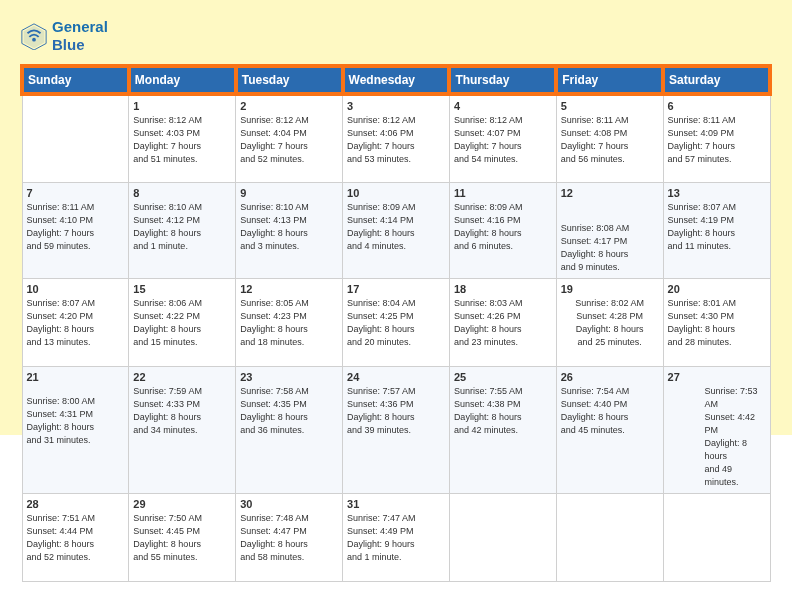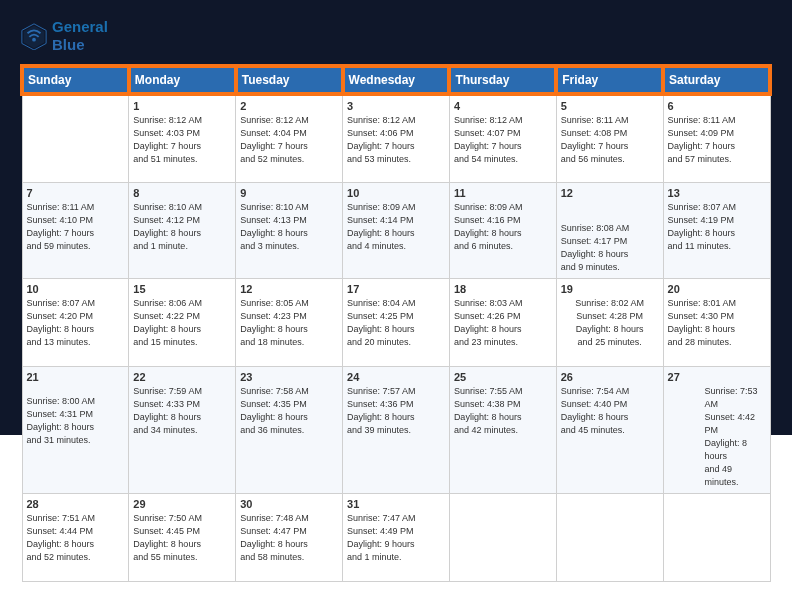--- a/index.html
+++ b/index.html
@@ -7,21 +7,21 @@
       font-family: Arial, sans-serif;
       background: #fff;
       width: 792px;
       height: 612px;
       overflow: hidden;
     }
     .page {
       width: 792px;
       height: 435px;
       padding: 18px 20px 10px 20px;
-      background: #0f172a;
+      background: #fef9c3;
     }
     .header {
       display: flex;
       justify-content: space-between;
       align-items: flex-start;
       margin-bottom: 10px;
     }
     .logo {
       display: flex;
       align-items: center;

